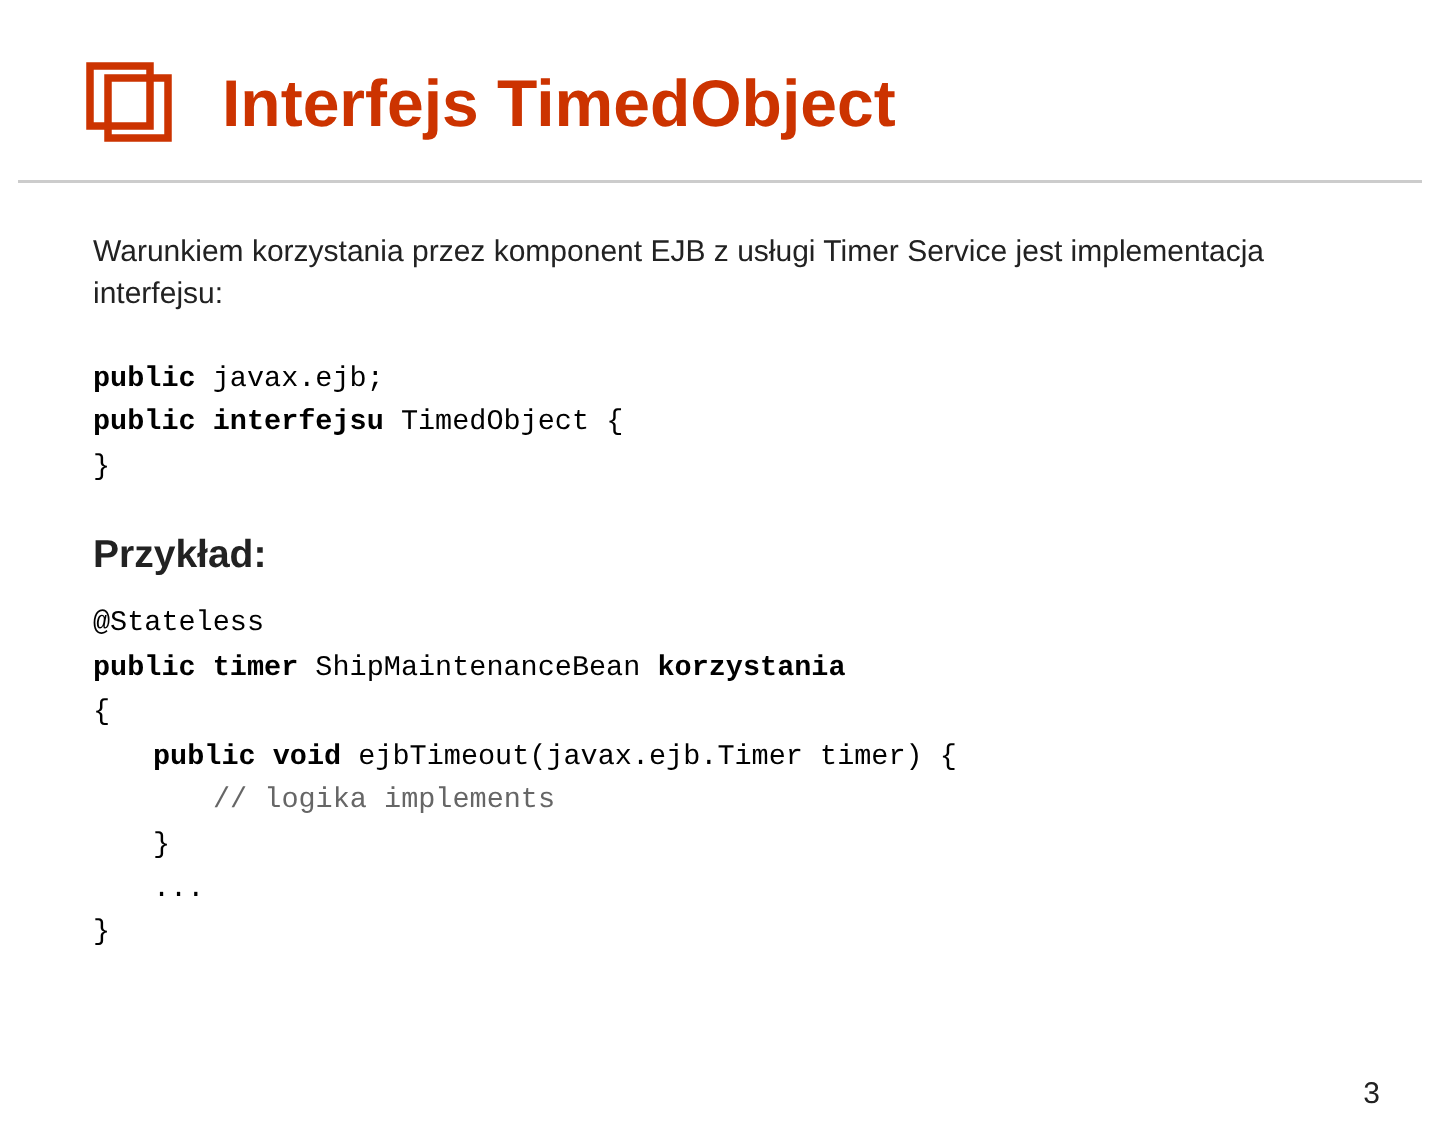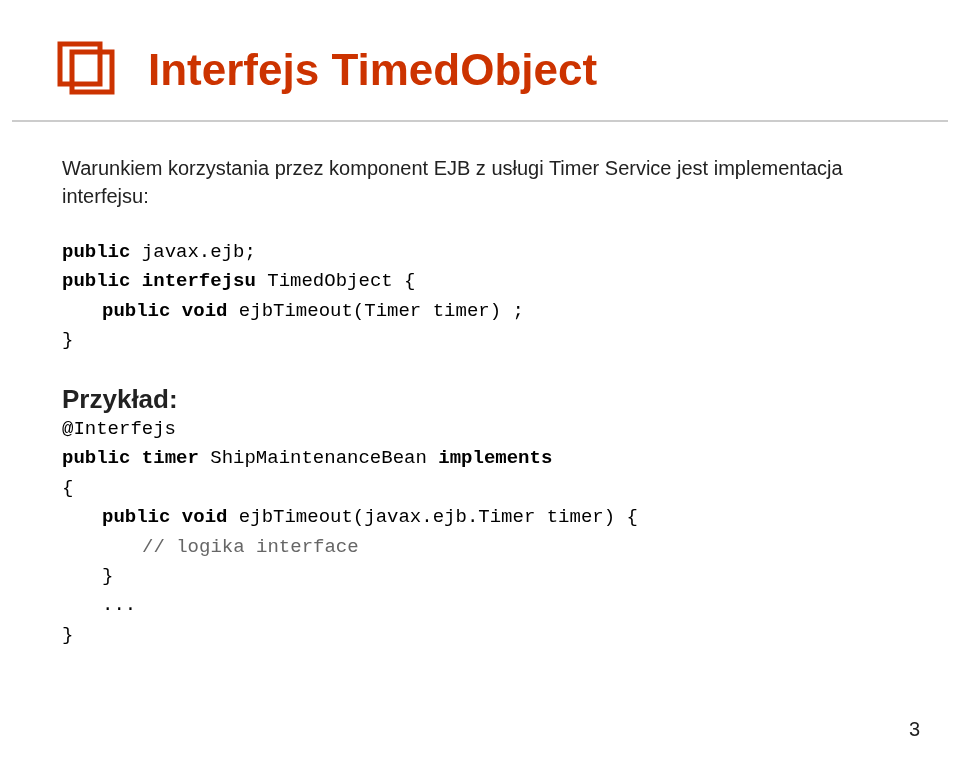--- a/index.html
+++ b/index.html
@@ -83,20 +83,21 @@
     }
 
     .code-block .comment {
       color: #666666;
     }
 
     .section-label {
       font-size: 26px;
       font-weight: bold;
       color: #222222;
+      margin-bottom: 16px;
       font-family: Arial, Helvetica, sans-serif;
     }
 
     
     .page-number {
       position: absolute;
       bottom: 18px;
       right: 40px;
       font-size: 20px;
       color: #222222;
@@ -129,32 +130,31 @@
     <div class="title">Interfejs TimedObject</div>
   </div>
 
   <div class="content">
 
     <div class="subtitle">Warunkiem korzystania przez komponent EJB z usługi Timer Service jest implementacja interfejsu:</div>
 
     <div class="code-block">
       <div><span class="keyword">public</span> javax.ejb;</div>
       <div><span class="keyword">public</span> <span class="keyword">interfejsu</span> TimedObject {</div>
-      <div class="code-indent-1"><span class="keyword">public</span> <span class="keyword">void</span> ejbTimeout(Timer timer) ;</div>
       <div>}</div>
     </div>
 
     <div class="section-label">Przykład:</div>
 
     <div class="code-block">
-      <div>@Interfejs</div>
-      <div><span class="keyword">public</span> <span class="keyword">timer</span> ShipMaintenanceBean <span class="keyword">implements</span></div>
+      <div>@Stateless</div>
+      <div><span class="keyword">public</span> <span class="keyword">timer</span> ShipMaintenanceBean <span class="keyword">korzystania</span></div>
       <div>{</div>
       <div class="code-indent-1"><span class="keyword">public</span> <span class="keyword">void</span> ejbTimeout(javax.ejb.Timer timer) {</div>
-      <div class="code-indent-2"><span class="comment">// logika interface</span></div>
+      <div class="code-indent-2"><span class="comment">// logika implements</span></div>
       <div class="code-indent-1">}</div>
       <div class="code-indent-1">...</div>
       <div>}</div>
     </div>
 
   </div>
 
   <div class="page-number">3</div>
 
 </div>

